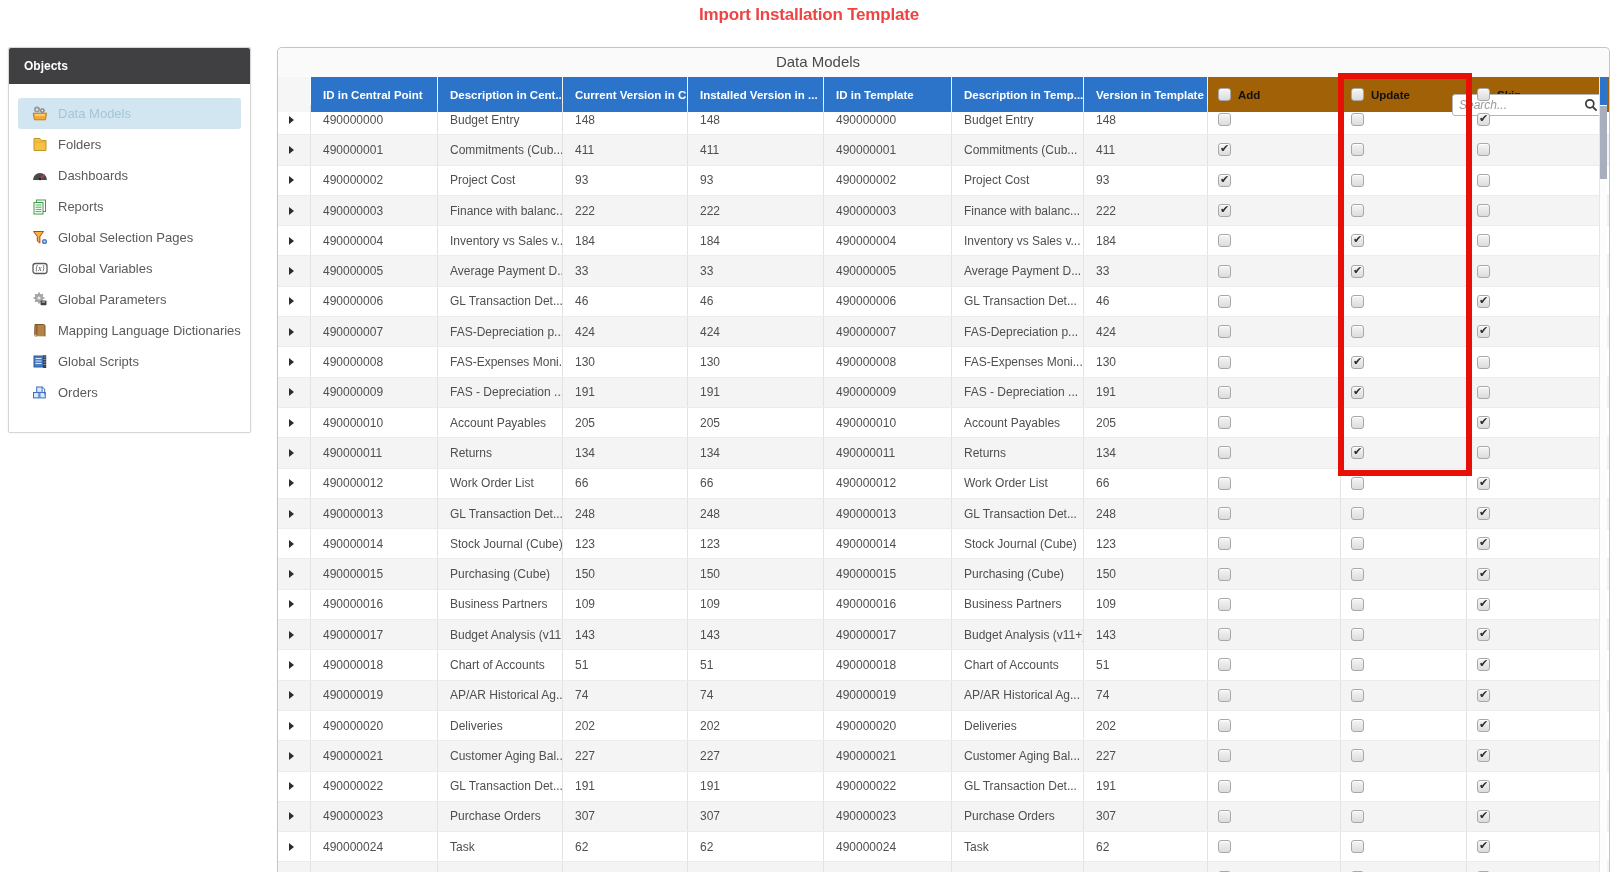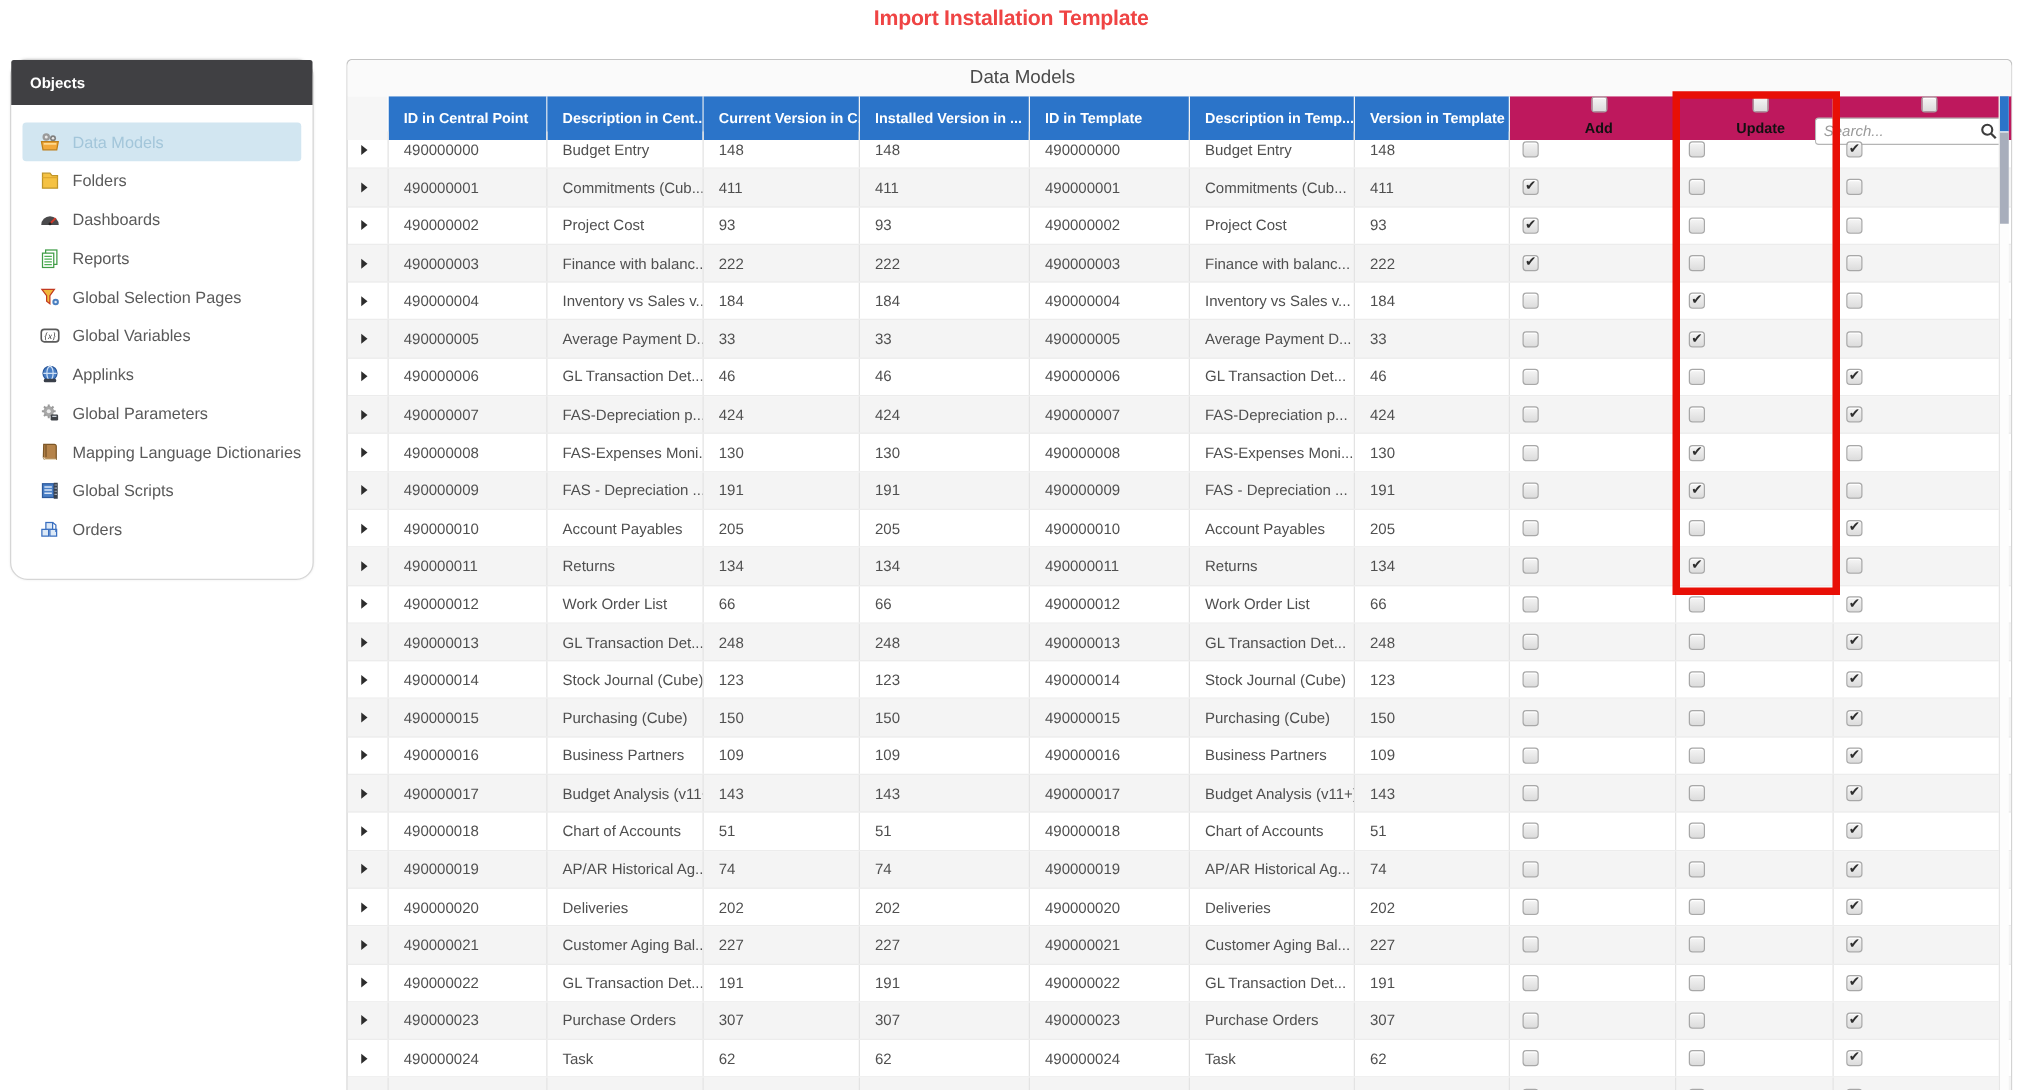--- a/index.html
+++ b/index.html
@@ -4,21 +4,21 @@
 <style>
   * { box-sizing: border-box; margin: 0; padding: 0; }
   html,body { width:1618px; height:872px; overflow:hidden; background:#fff;
     font-family:"Liberation Sans", sans-serif; }
 
   .page-title { position:absolute; top:5px; left:0; width:1618px; text-align:center;
     font-size:17px; font-weight:bold; color:#ef4444; letter-spacing:-0.2px; }
 
   
   .sidebar { position:absolute; left:8px; top:47px; width:243px; background:#fff;
-    border:1px solid #d6d6d6; border-radius:14px; padding-bottom:24px;
+    border:1px solid #d6d6d6; border-radius:2px; padding-bottom:24px;
     box-shadow:0 0 2px rgba(0,0,0,.08); }
   .sidebar-header { background:#404043; color:#fff; font-size:12px; font-weight:600;
     padding:11px 15px; border-radius:2px 2px 0 0; }
   .side-list { list-style:none; padding-top:14px; }
   .side-item { display:flex; align-items:center; height:31px; padding-left:22px;
     color:#5a5a5a; font-size:13px; cursor:pointer; }
   .side-item.selected { background:#d2e6f1; border-radius:3px; margin:0 9px;
     padding-left:13px; color:#a3c6da; }
   .side-icon { width:18px; height:17px; margin-right:9px; display:inline-flex;
     align-items:center; justify-content:center; flex:none; }
@@ -40,22 +40,22 @@
   .search-btn { width:24px; height:20px; display:flex; align-items:center;
     justify-content:center; cursor:pointer; }
 
   
   .grid-header { display:flex; height:28px; }
   .gh-cell { height:35px; display:flex; align-items:center; overflow:hidden;
     white-space:nowrap;text-align:center; }
   .gh-exp { background:#f6f6f6; border-right:1px solid #fff; }
   .gh-blue { background:#2b74c9; color:#fff; font-weight:bold; font-size:11.5px;
     padding-left:12px; border-right:1px solid #f2f2f2; }
-  .gh-action { background:#be185d; font-weight:bold; font-size:11.5px; color:#111;
-    padding-left:10px; border-right:1px solid #dcdcdc; gap:7px;flex-direction:column; }
+  .gh-action { background:#a16207; font-weight:bold; font-size:11.5px; color:#111;
+    padding-left:10px; border-right:1px solid #dcdcdc; gap:7px; }
   .grid-body { height:769px; overflow:hidden; }
   .grid-row { display:flex; height:30.3px; border-bottom:1px solid #ececec; }
   .grid-row.odd { background:#f4f4f4; }
   .gb-cell { display:flex; align-items:center; overflow:hidden; white-space:nowrap;
     font-size:12px; color:#4f4f4f; padding-left:12px;
     border-right:1px solid #e3e3e3; }
   .cell-exp { padding-left:11px; cursor:pointer; }
   .tri { width:0; height:0; border-left:5px solid #2c2c2c;
     border-top:4px solid transparent; border-bottom:4px solid transparent; }
   .cell-action { padding-left:10px; }
@@ -153,31 +153,20 @@
         <span>Global Selection Pages</span>
       </li>
       <li class="side-item">
         <span class="side-icon">
           <svg width="18" height="17" viewBox="0 0 18 17">
             <rect x="2" y="3.5" width="14" height="10" rx="2.5" fill="#fff" stroke="#5a5a5a" stroke-width="1.3"></rect>
             <text x="9" y="11.4" text-anchor="middle" font-size="7.5" font-style="italic" fill="#3a3a3a" font-family="Liberation Serif, serif">{x}</text>
           </svg>
         </span>
         <span>Global Variables</span>
-      </li>
-      <li class="side-item">
-        <span class="side-icon">
-          <svg width="18" height="17" viewBox="0 0 18 17">
-            <circle cx="9" cy="7.6" r="5.6" fill="#4a7fc5" stroke="#2c599c"></circle>
-            <ellipse cx="9" cy="7.6" rx="2.5" ry="5.6" fill="none" stroke="#cfe0f5"></ellipse>
-            <path d="M3.6 7.6 h10.8" stroke="#cfe0f5"></path>
-            <rect x="4" y="12" width="10" height="2.8" rx="1.2" fill="#3a3f4a"></rect>
-          </svg>
-        </span>
-        <span>Applinks</span>
       </li>
       <li class="side-item">
         <span class="side-icon">
           <svg width="18" height="17" viewBox="0 0 18 17">
             <circle cx="8" cy="7" r="4.2" fill="#a8a8a8"></circle>
             <circle cx="8" cy="7" r="1.6" fill="#ececec"></circle>
             <path d="M8 1.5 v2 M8 10.5 v2 M2.5 7 h2 M11.5 7 h2 M4.2 3.2 l1.4 1.4 M10.4 9.4 l1.4 1.4 M11.8 3.2 l-1.4 1.4 M5.6 9.4 l-1.4 1.4" stroke="#9a9a9a" stroke-width="1.6"></path>
             <rect x="9.5" y="9.5" width="6" height="4.8" rx="1" fill="#3f4348"></rect>
             <path d="M10.8 11 h3.4" stroke="#cbd2da" stroke-width="1"></path>
           </svg>

